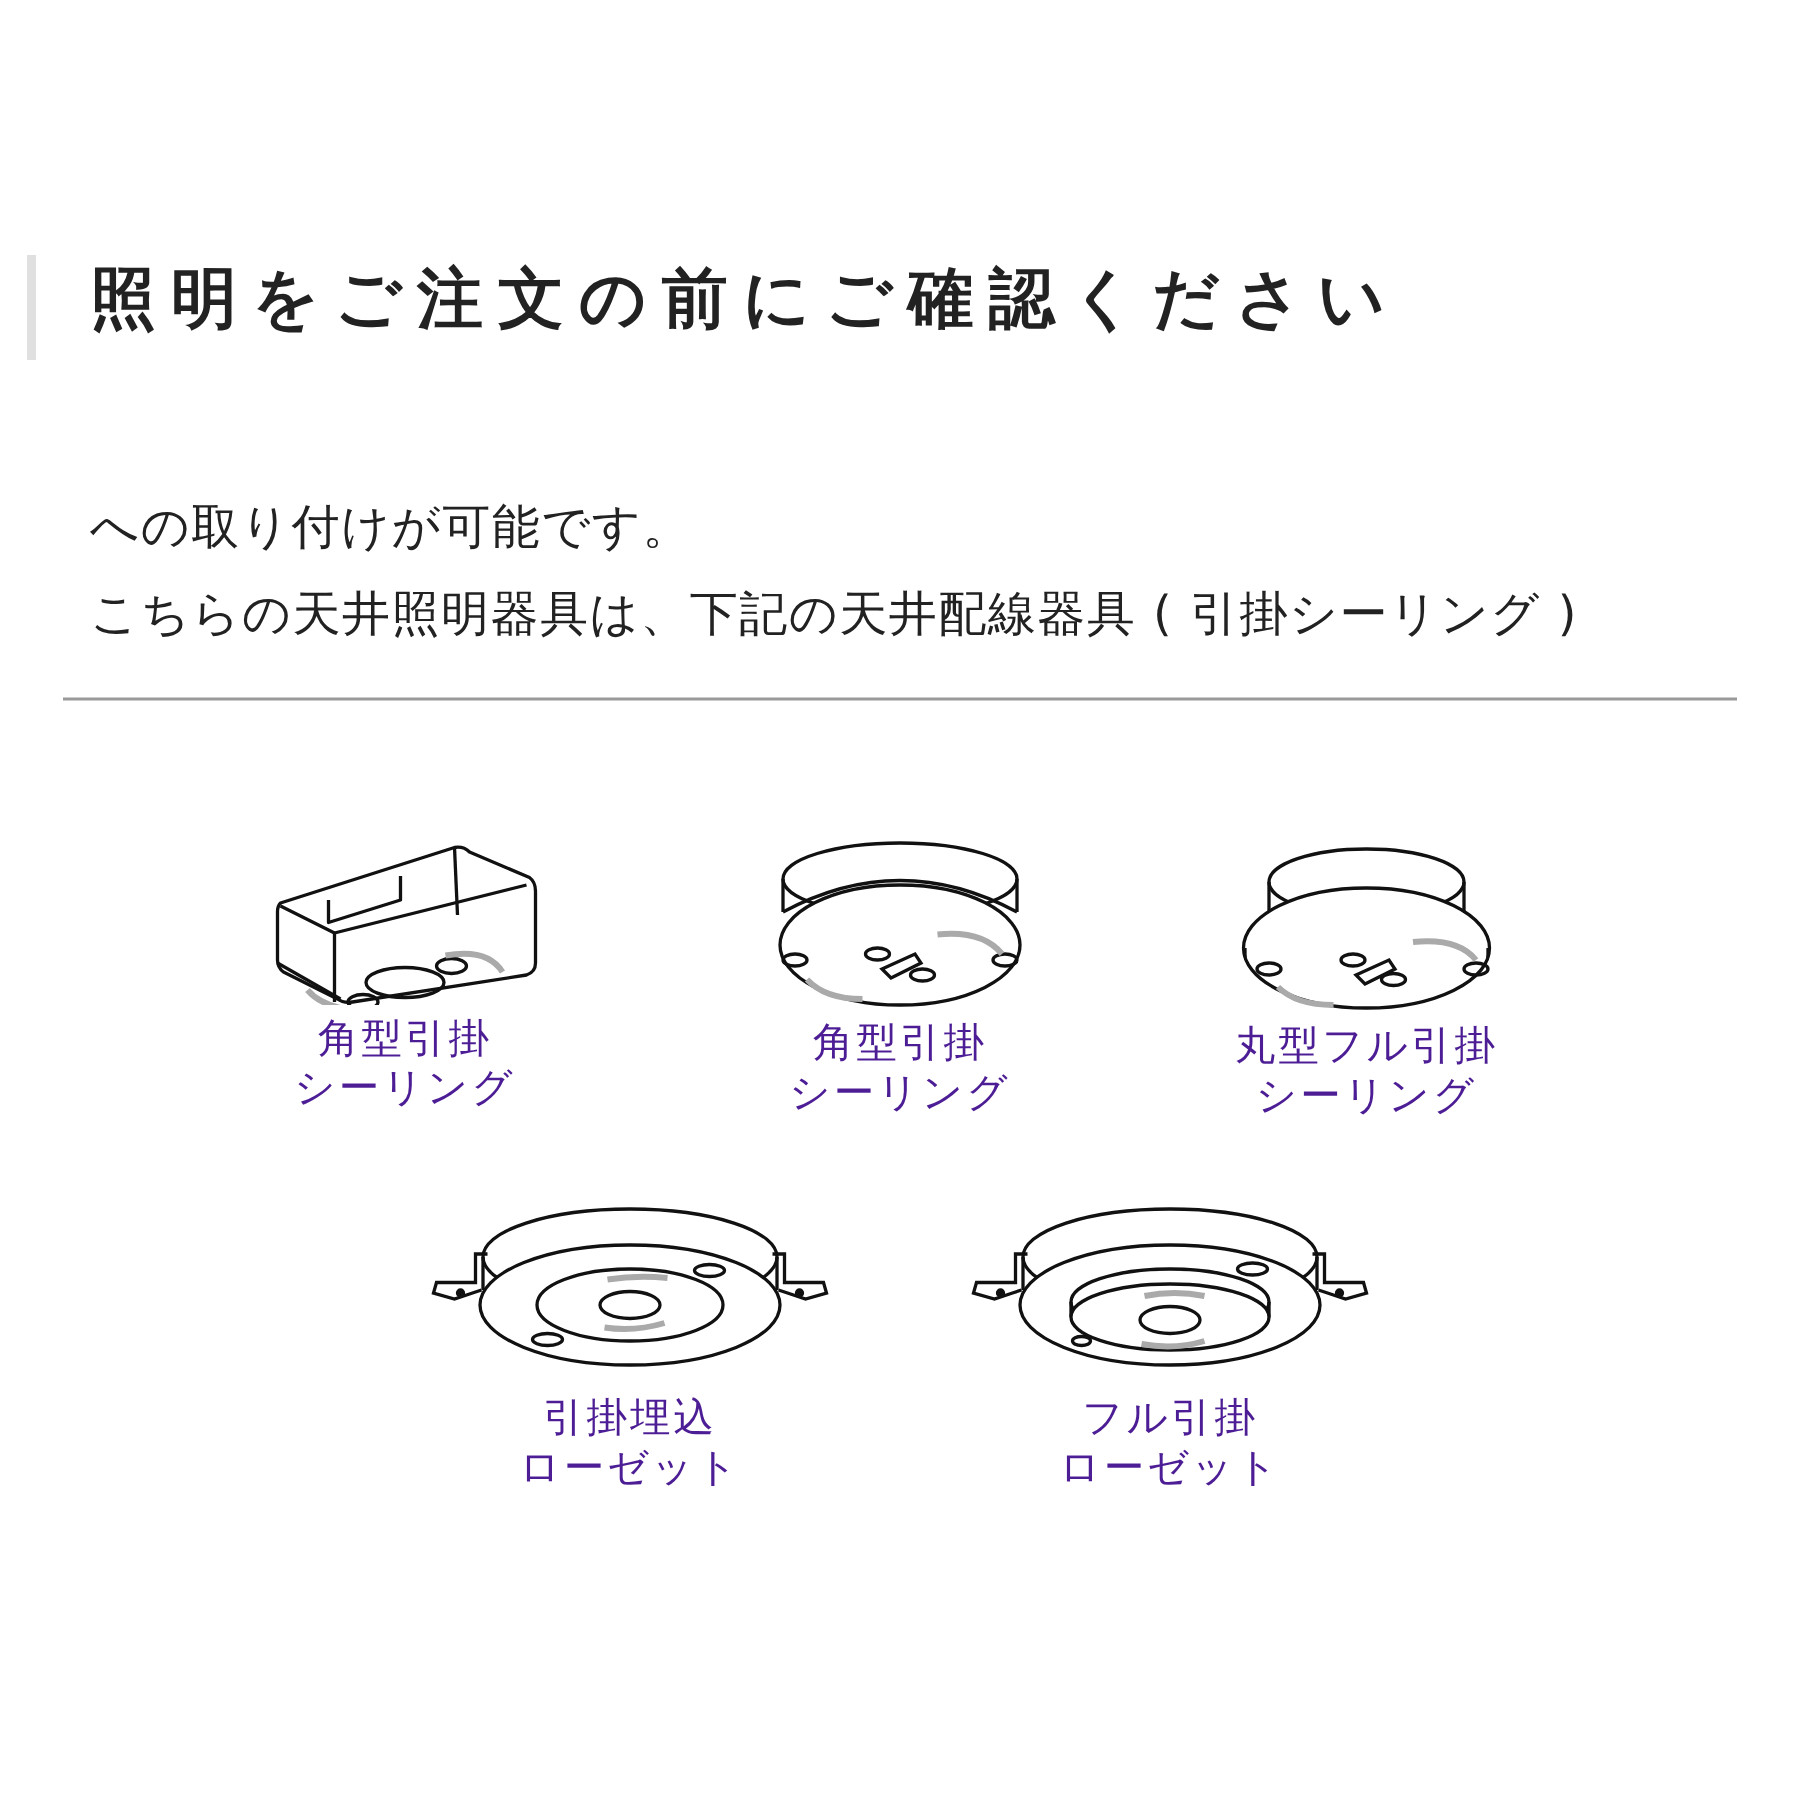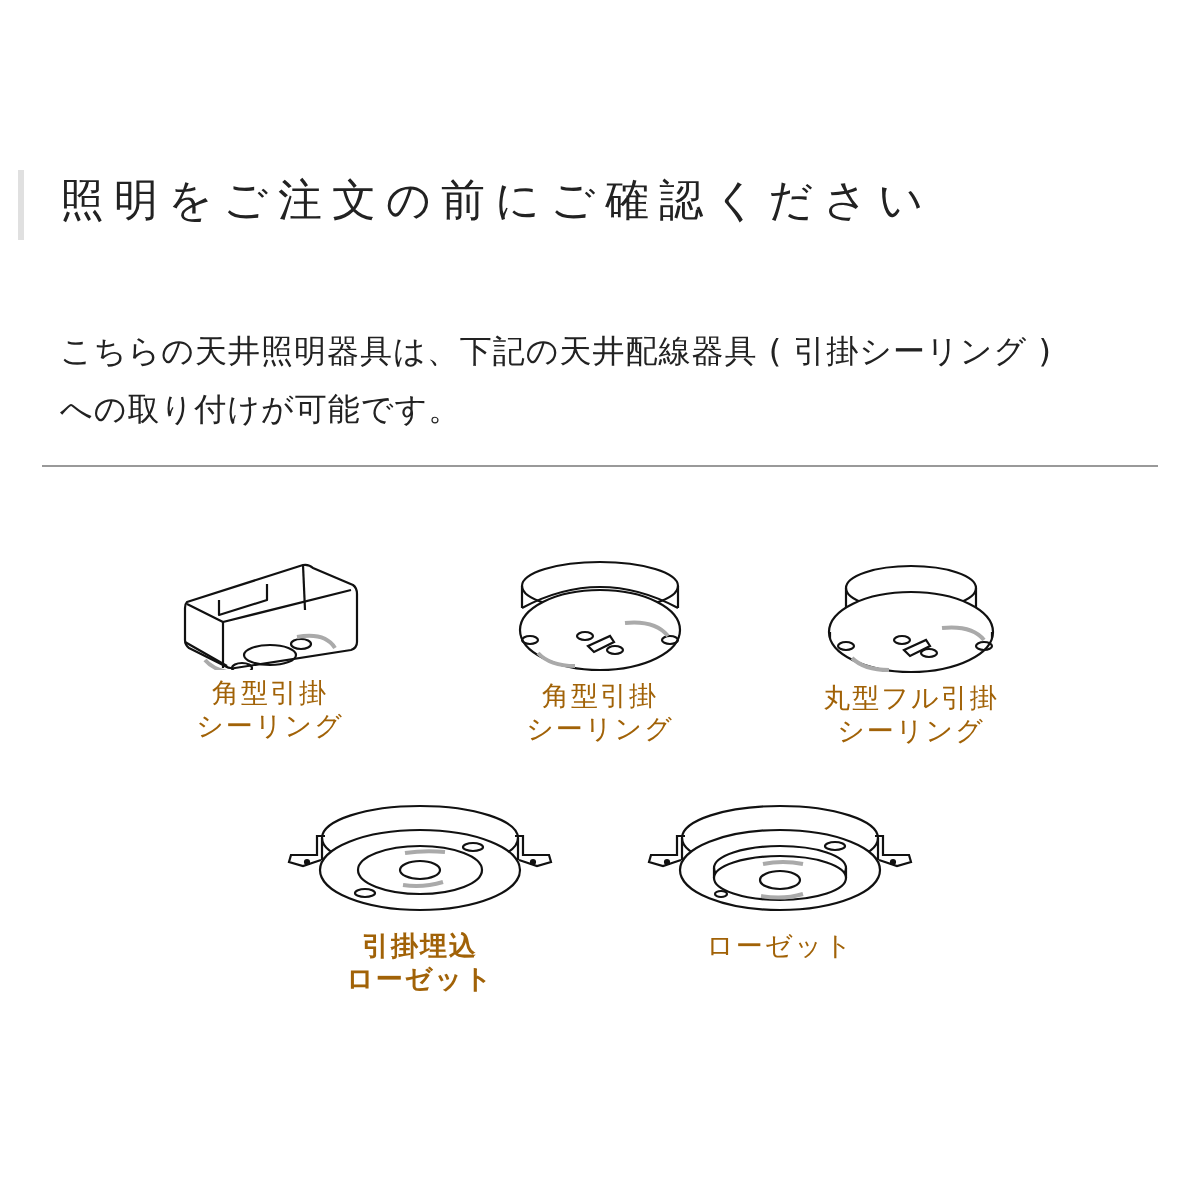--- a/index.html
+++ b/index.html
@@ -1,36 +1,36 @@
 <!DOCTYPE html>
 <html><head>
 <meta charset="utf-8">
 <style>
   html, body { margin: 0; padding: 0; background: #ffffff; }
   body { width: 1200px; height: 1200px; position: relative; overflow: hidden;
          font-family: "DejaVu Sans", "Liberation Sans", sans-serif; color: #222; }
   .title-bar { position: absolute; left: 18px; top: 170px; width: 6px; height: 70px; background: #e0e0e0; }
   .title { position: absolute; left: 60px; top: 170px; font-size: 44px; letter-spacing: 10px;
-           font-weight: 400; color: #222; line-height: 60px; white-space: nowrap; }
+           font-weight: 700; color: #222; line-height: 60px; white-space: nowrap; }
   .desc { position: absolute; left: 60px; top: 322px; width: 1100px; font-size: 32px;
           line-height: 58px; color: #222; letter-spacing: 1px; }
   .divider { position: absolute; left: 42px; top: 465px; width: 1116px; height: 2px; background: #999; }
   .item { position: absolute; text-align: center; }
   .item svg { display: block; margin: 0 auto; }
-  .label { font-size: 27px; line-height: 33px; color: #a16207; letter-spacing: 2px; margin-top: 6px; white-space: nowrap; }
+  .label { font-size: 27px; line-height: 33px; color: #4c1d95; letter-spacing: 2px; margin-top: 6px; white-space: nowrap; }
 </style>
 </head>
 <body>
 
 <div class="title-bar"></div>
 <h1 class="title" style="margin:0">照明をご注文の前にご確認ください</h1>
 
 <div class="desc">
+  <div>への取り付けが可能です。</div>
   <div>こちらの天井照明器具は、下記の天井配線器具 ( 引掛シーリング )</div>
-  <div>への取り付けが可能です。</div>
 </div>
 
 <div class="divider"></div>
 
 <div class="item" style="left:170px; top:560px; width:200px;">
   <svg width="190" height="110" viewBox="0 0 190 110">
     <g fill="none" stroke="#111" stroke-width="2.2" stroke-linejoin="round">
       <path d="M12 42 L128 5 Q134 4 138 8 L178 25 Q182 28 182 34 L182 82 Q182 88 176 90 L60 108 Q54 109 50 106 L14 88 Q10 85 10 80 L10 48 Q10 44 12 42 Z"></path>
       <path d="M12 44 L48 62 L176 30"></path>
       <path d="M48 62 L48 108"></path>
@@ -96,21 +96,21 @@
       <path d="M118 68 Q148 65 160 80"></path>
       <path d="M28 98 Q40 110 65 110"></path>
     </g>
   </svg>
   <div class="label">
     <div>丸型フル引掛</div>
     <div>シーリング</div>
   </div>
 </div>
 
-<div class="item" style="left:270px; top:800px; width:300px;font-weight:bold;">
+<div class="item" style="left:270px; top:800px; width:300px;">
   <svg width="290" height="115" viewBox="0 0 290 115">
     <g fill="none" stroke="#111" stroke-width="2.2">
       <ellipse cx="145" cy="38" rx="98" ry="32"></ellipse>
       <path d="M47 38 L47 60"></path>
       <path d="M243 38 L243 60"></path>
       <ellipse cx="145" cy="70" rx="100" ry="40" fill="#fff"></ellipse>
       <path d="M50 36 L42 36 L42 55 L16 55 L14 62 L28 66 L40 62 L46 60"></path>
       <path d="M240 36 L248 36 L248 55 L274 55 L276 62 L262 66 L250 62 L244 60"></path>
       <circle cx="32" cy="62" r="2" fill="#111"></circle>
       <circle cx="258" cy="62" r="2" fill="#111"></circle>
@@ -148,15 +148,16 @@
       <ellipse cx="145" cy="80" rx="20" ry="9"></ellipse>
       <ellipse cx="200" cy="46" rx="10" ry="4"></ellipse>
       <ellipse cx="86" cy="94" rx="6" ry="3"></ellipse>
     </g>
     <g fill="none" stroke="#aaa" stroke-width="4">
       <path d="M128 64 Q148 60 168 64"></path>
       <path d="M126 96 Q148 100 168 94"></path>
     </g>
   </svg>
   <div class="label" style="margin-top:14px">
+    <div>フル引掛</div>
     <div>ローゼット</div>
   </div>
 </div>
 
 </body></html>

